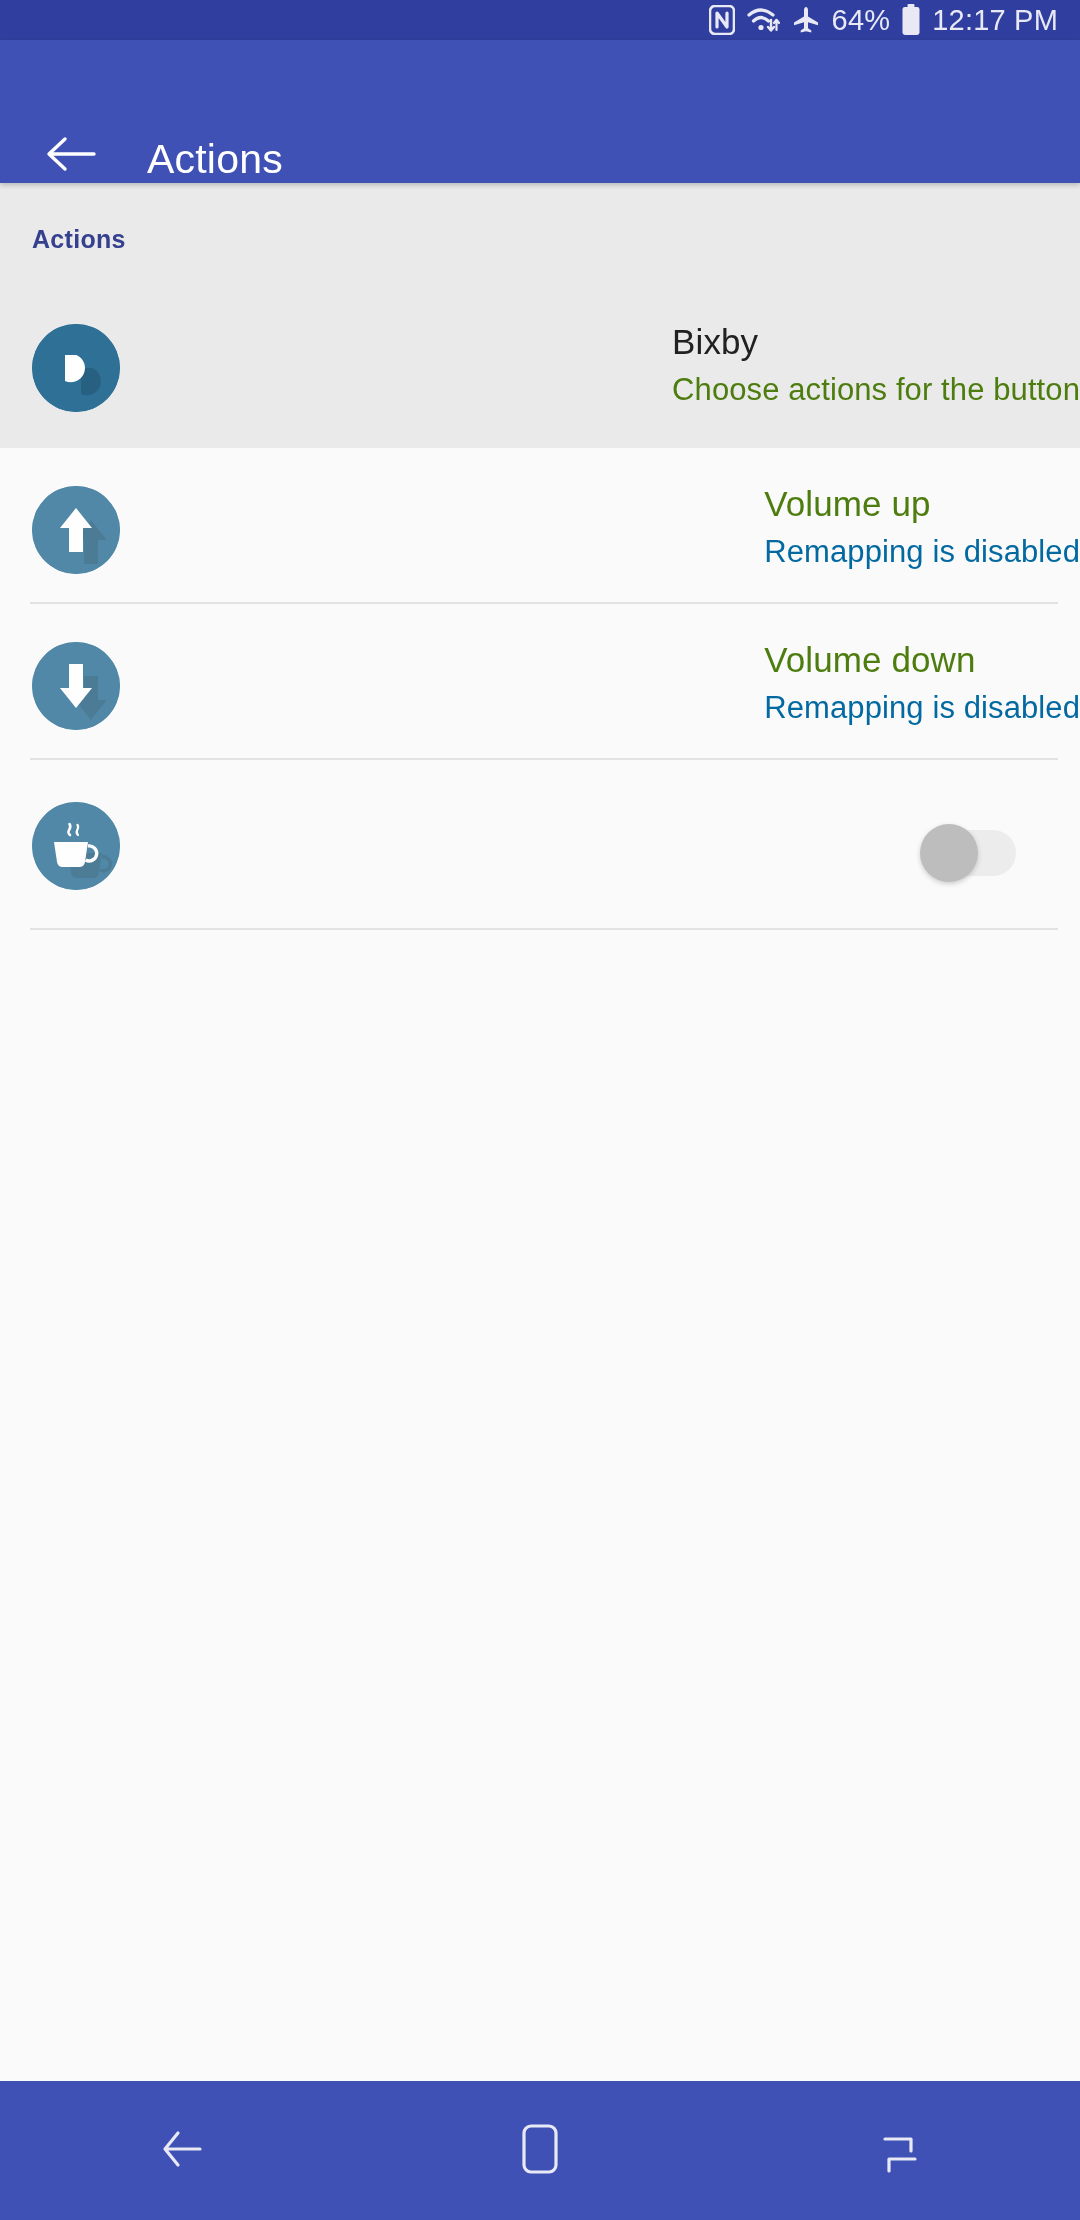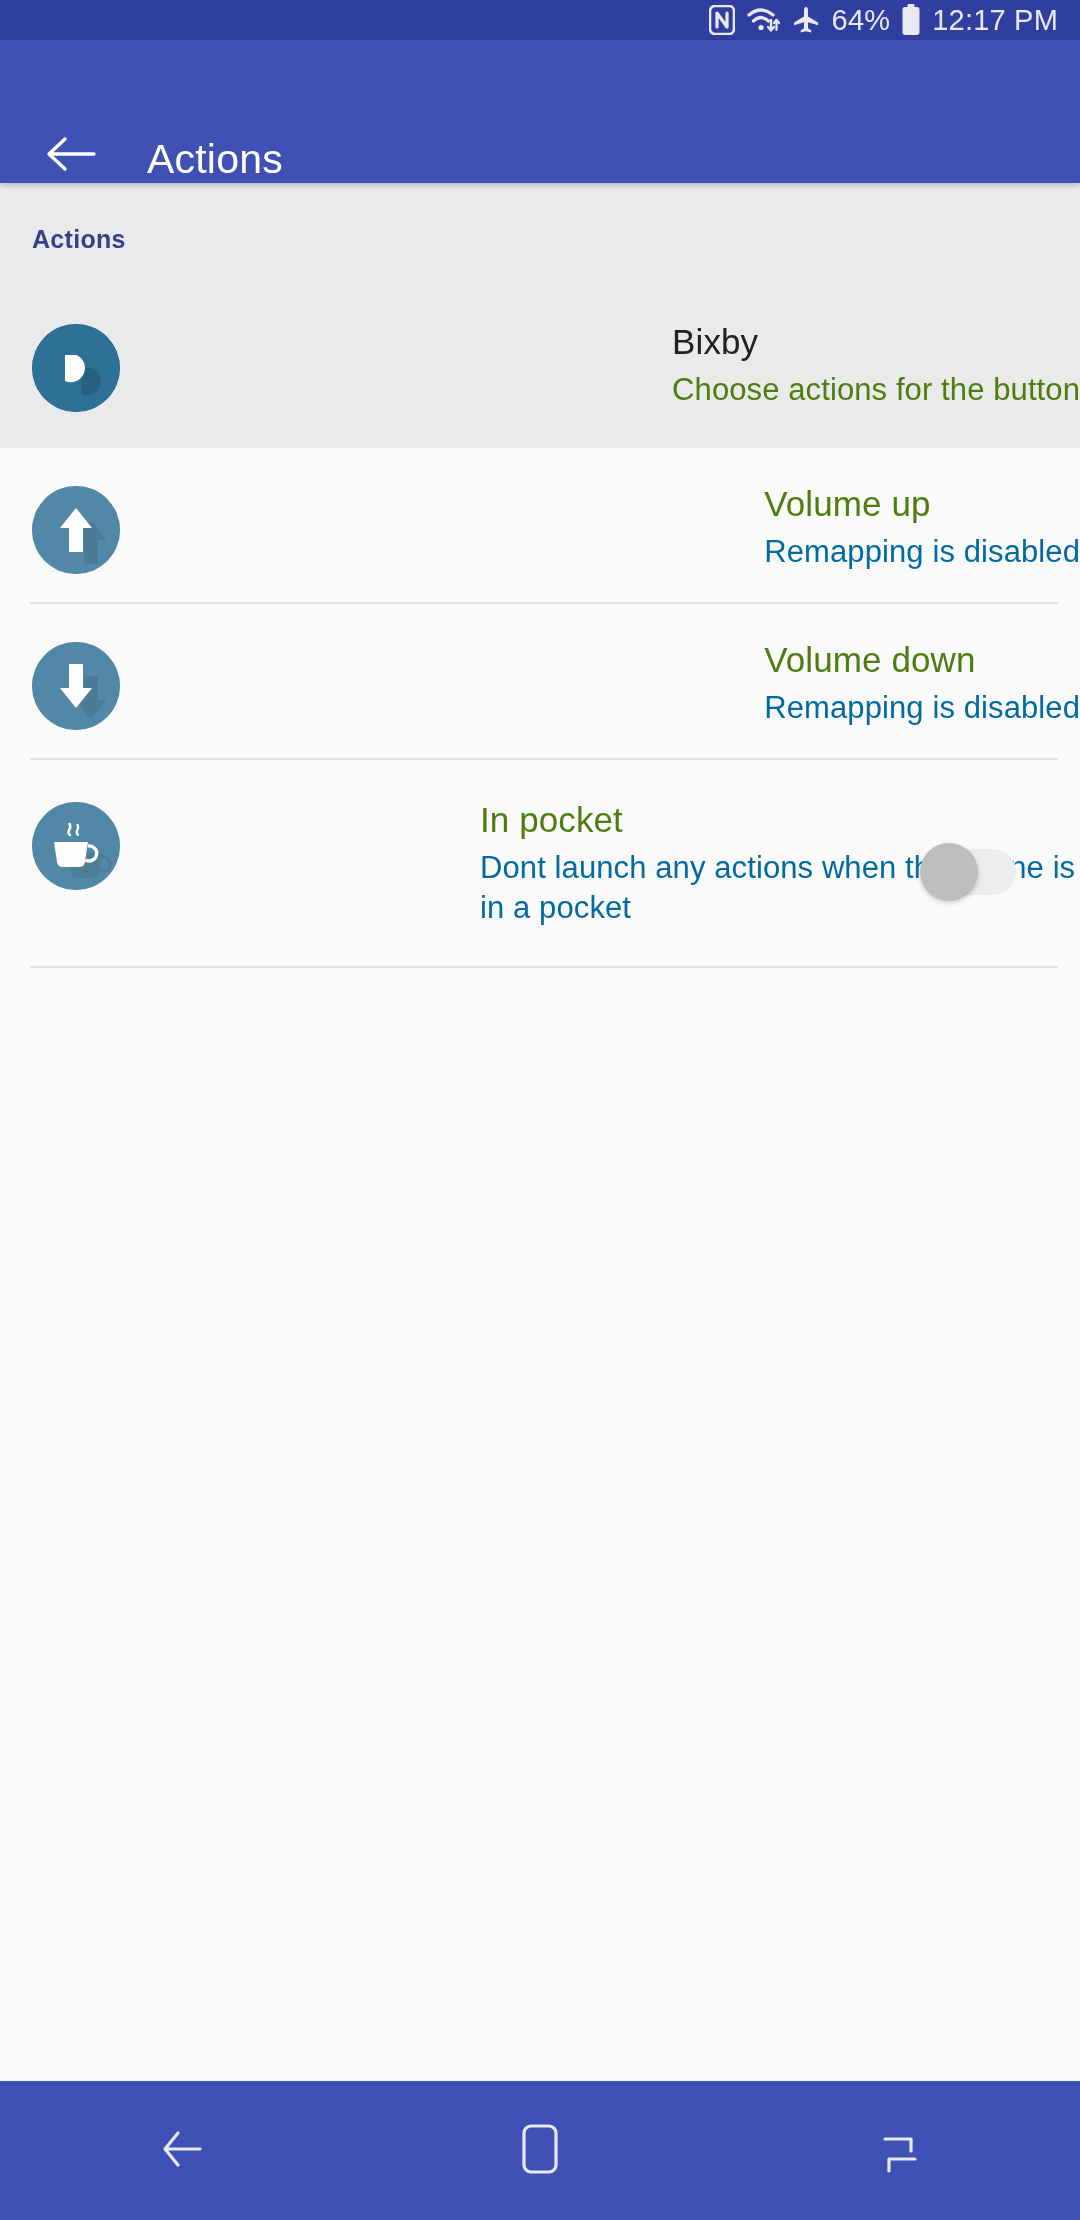--- a/index.html
+++ b/index.html
@@ -202,24 +202,20 @@
           <g fill="rgba(0,0,0,0.13)" transform="translate(14,11)">
             <path d="M22 40 L56 40 L53 60 A6 6 0 0 1 47 65 L31 65 A6 6 0 0 1 25 60 Z"></path>
             <path d="M56 44 A7 7 0 1 1 54 57" fill="none" stroke="rgba(0,0,0,0.13)" stroke-width="3.6"></path>
           </g>
           <path d="M22 40 L56 40 L53 60 A6 6 0 0 1 47 65 L31 65 A6 6 0 0 1 25 60 Z" fill="#FFFFFF"></path>
           <path d="M56 44 A7.5 7.5 0 1 1 53.6 58" fill="none" stroke="#FFFFFF" stroke-width="3.4"></path>
           <path d="M38 33 C33 29 41 27 37.5 22" fill="none" stroke="#FFFFFF" stroke-width="2.6" stroke-linecap="round"></path>
           <path d="M46 33 C41.5 29 48.5 27 45.5 23" fill="none" stroke="#FFFFFF" stroke-width="2.2" stroke-linecap="round"></path>
         </svg>
       </span>
-      <span class="row-text">
-        <span class="row-title" style="display:block">In pocket</span>
-        <span class="row-sub" style="display:block">Dont launch any actions when the phone is in a pocket</span>
-      </span>
       <span class="row-toggle">
         <span class="toggle-track"></span>
         <span class="toggle-thumb"></span>
       </span>
     </div>
 
     <div class="spacer"></div>
   </div>
 
   <div class="navbar">

